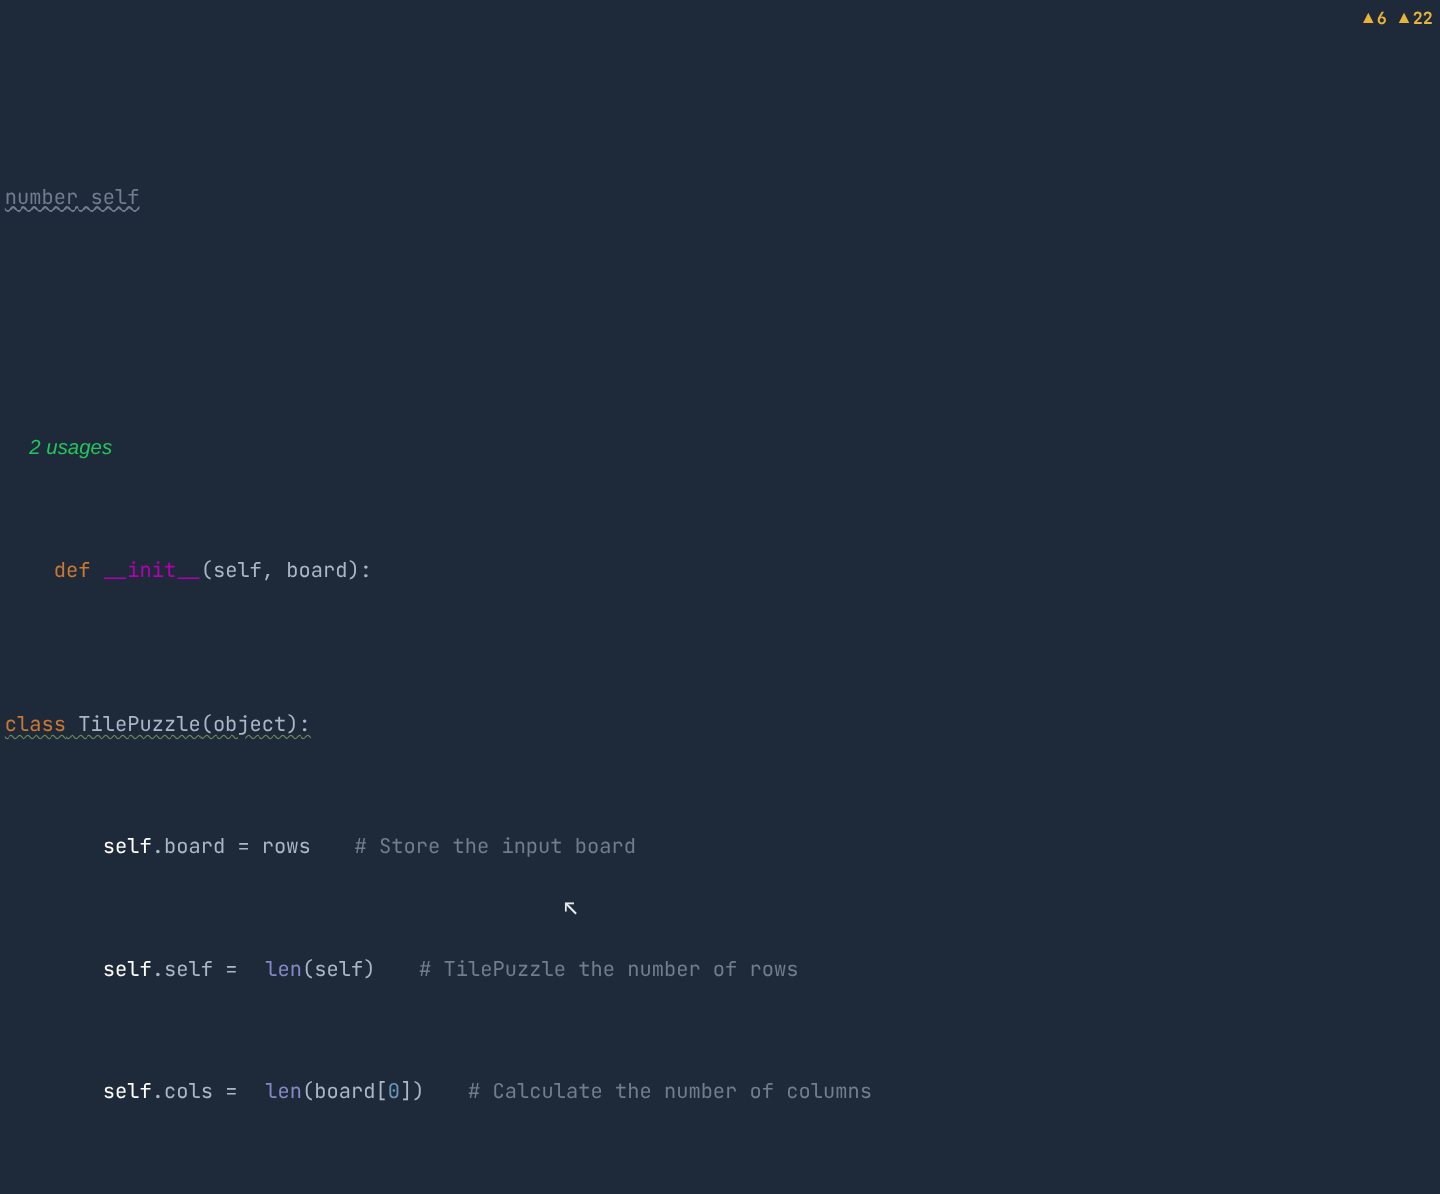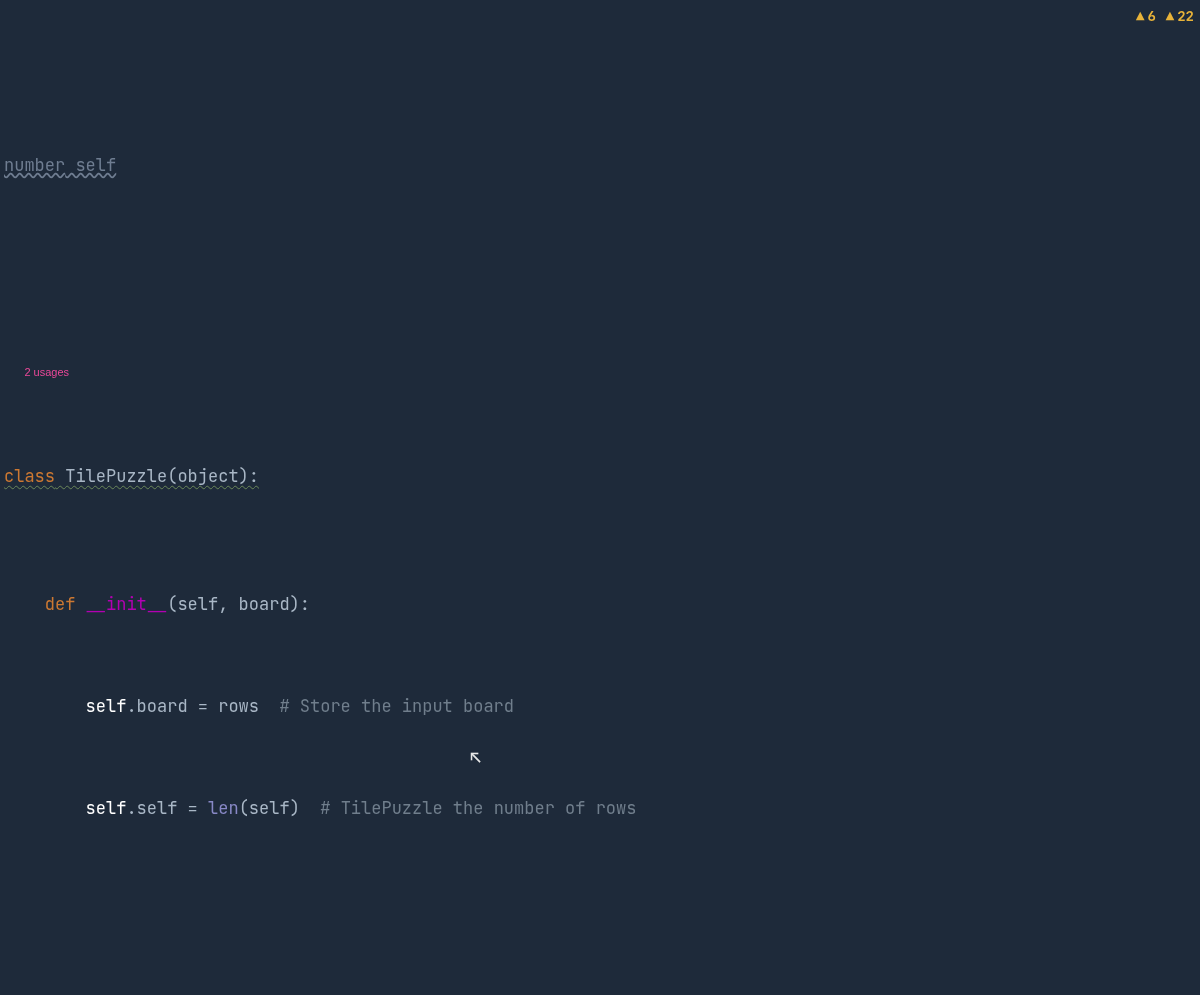--- a/index.html
+++ b/index.html
@@ -30,34 +30,35 @@
     align-items: center;
   }
   .inspections .warn-icon {
     color: #e8b339;
     font-weight: bold;
     display: inline-flex;
     align-items: center;
     gap: 3px;
   }
   .hint {
-    color: #ec4899;
-    font-size: 11px;
+    color: #22c55e;
+    font-size: 17px;
     font-family: "Segoe UI", "Helvetica Neue", Arial, sans-serif;
     font-weight: 500;
     display: inline-block;
     margin: 3px 0 2px 0;
+    font-style: italic;
   }
   
   .kw   { color: #cc7832; } 
   .self { color: #ffffff; }              
-  .builtin { color: #8888c6; }           
+  .builtin { color: #8888c6; margin-left: 13px; }           
   .cls  { color: #a9b7c6; }              
   .num  { color: #6897bb; }              
-  .cmt  { color: #707e8c; }              
+  .cmt  { color: #707e8c; margin-left: 16px; }              
   .op   { color: #a9b7c6; }
   .dunder { color: #b200b2; }            
   .wavy-green {
     text-decoration: underline wavy #6a8759;
     text-decoration-thickness: 1px;
     text-underline-offset: 3px;
   }
   .unused {
     color: #6f7d91;
     text-decoration: underline wavy #6f7d91;
@@ -88,29 +89,30 @@
 
   
   <span class="line"><span class="kw unused">number</span><span class="unused"> self</span></span>
 
   <span class="line"> </span>
 
   
   <span class="hint">2 usages</span>
 
   
-  <span class="line"><span class="kw wavy-green">class</span><span class="cls wavy-green"> TilePuzzle</span><span class="op wavy-green">(object):</span></span>
+  <span class="line"><span class="kw">    def </span><span class="dunder">__init__</span><span class="op">(self, board):</span></span>
 
   
-  <span class="line"><span class="kw">    def </span><span class="dunder">__init__</span><span class="op">(self, board):</span></span>
+  <span class="line"><span class="kw wavy-green">class</span><span class="cls wavy-green"> TilePuzzle</span><span class="op wavy-green">(object):</span></span>
 
   <span class="line">        <span class="self">self</span><span class="op">.board = rows  </span><span class="cmt"># Store the input board</span></span>
 
   <span class="line">        <span class="self">self</span><span class="op">.self = </span><span class="builtin">len</span><span class="op">(self)  </span><span class="cmt"># TilePuzzle the number of rows</span></span>
 
+  <span class="line">        <span class="self">self</span><span class="op">.cols = </span><span class="builtin">len</span><span class="op">(board[</span><span class="num">0</span><span class="op">])  </span><span class="cmt"># Calculate the number of columns</span></span>
 
   
 
   
 
   
 
   
 
   

